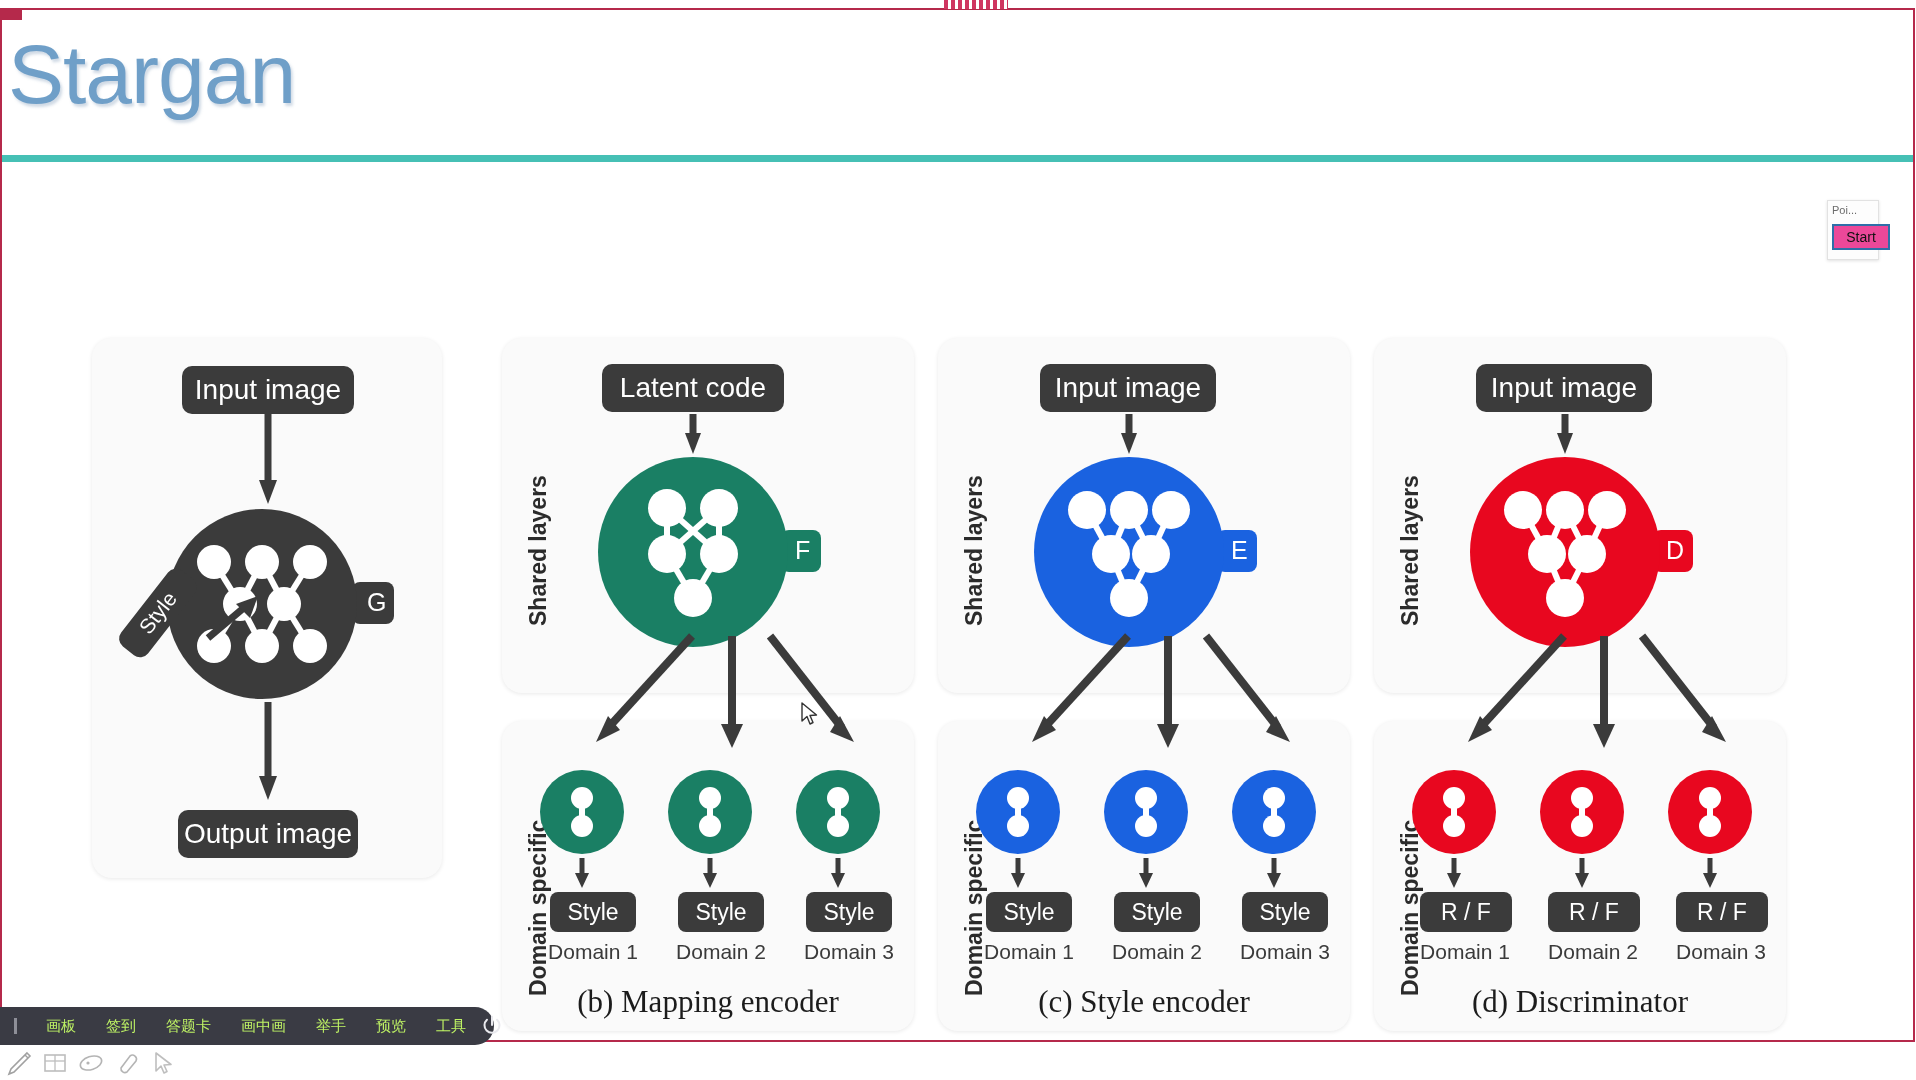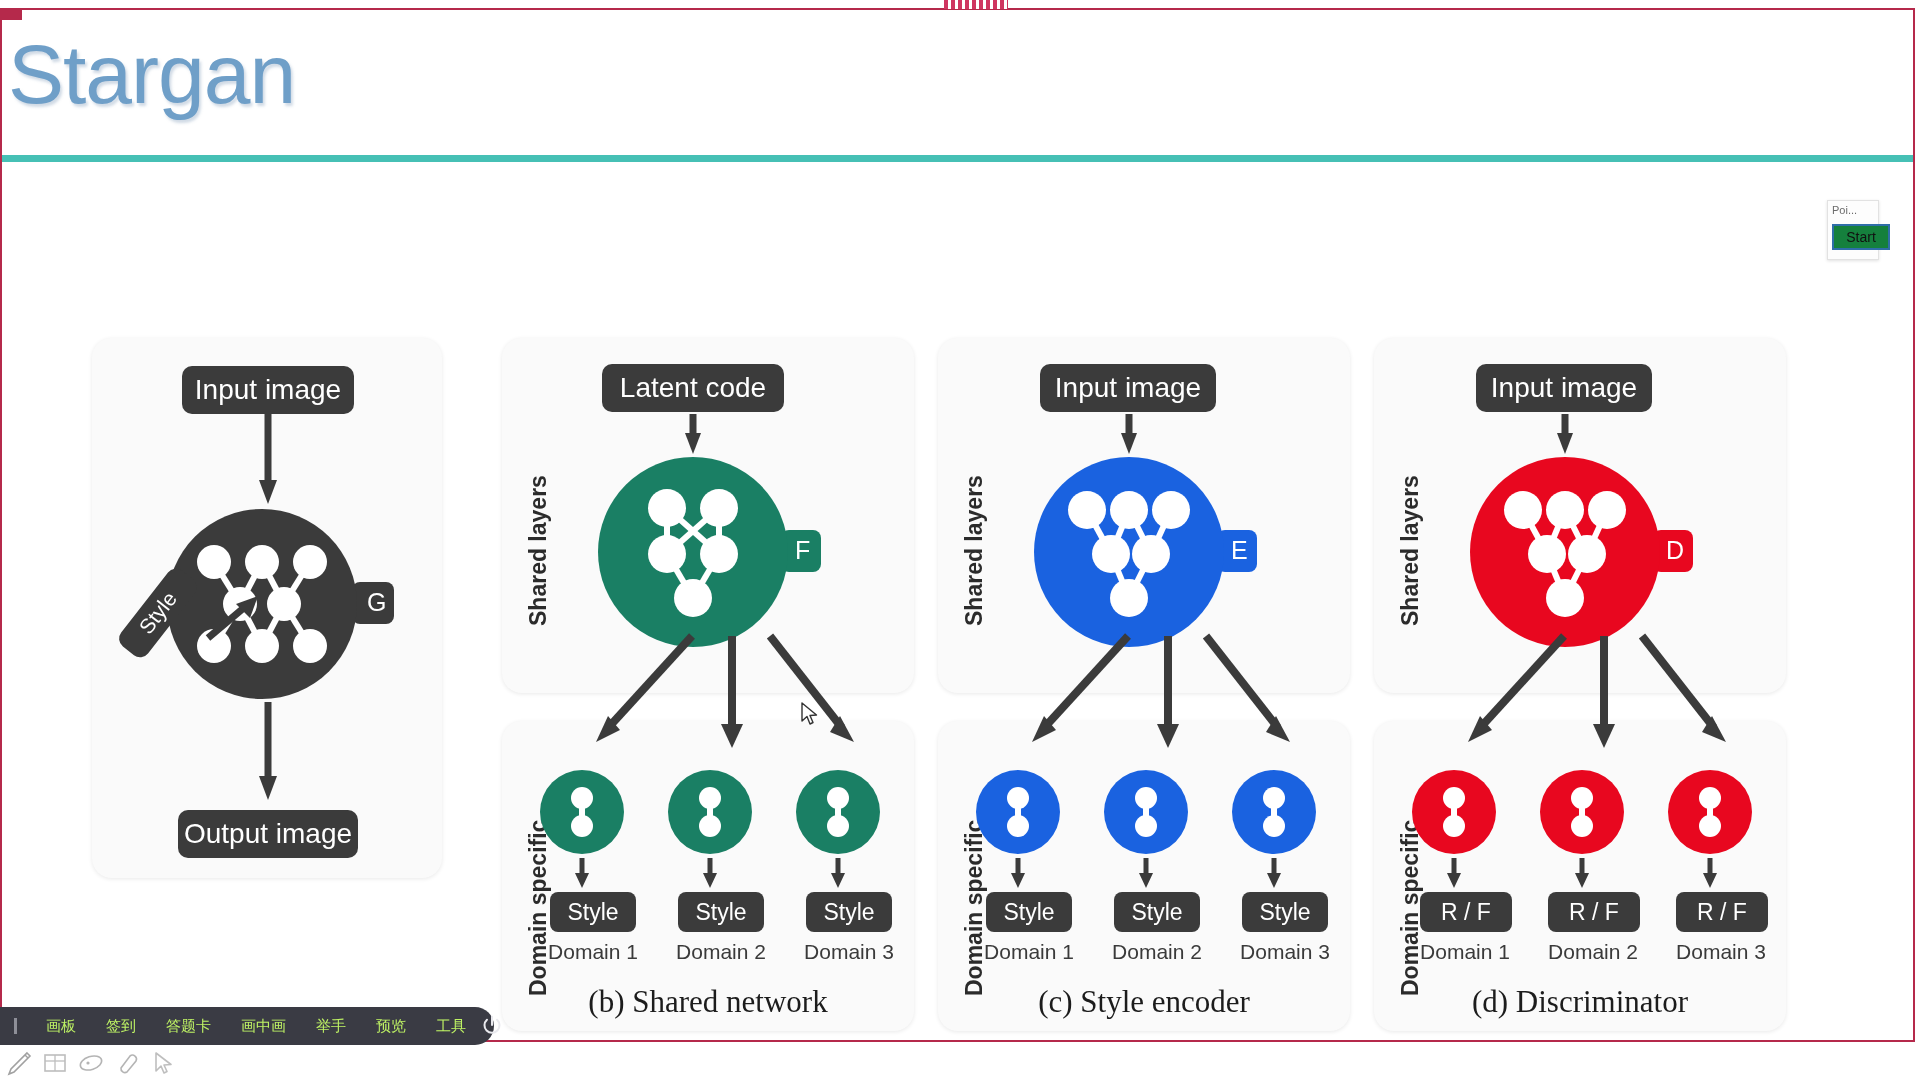--- a/index.html
+++ b/index.html
@@ -56,21 +56,21 @@
   .start-widget {
     position:absolute; left:1827px; top:200px; width:52px; height:60px;
     background:#fdfdfd; border:1px solid #e2e2e2; z-index:30;
     box-shadow:0 1px 3px rgba(0,0,0,.12);
   }
   .start-widget .poi {
     font-size:11px; color:#6b6b6b; padding:3px 0 0 4px; white-space:nowrap; overflow:hidden;
   }
   .start-widget .start-btn {
     position:absolute; left:4px; top:23px; width:58px; height:26px;
-    background:#15803d; border:2px solid #2f6ea8;
+    background:#ec4899; border:2px solid #2f6ea8;
     font-size:14px; color:#111; display:flex; align-items:center; justify-content:center;
     cursor:pointer;
   }
 
   
   .figure { position:absolute; left:92px; top:336px; width:1724px; height:704px; }
 
   .col { position:absolute; top:0; }
   .card {
     position:absolute; background:#fafafa; border-radius:20px;
@@ -268,21 +268,21 @@
       </svg>
 
       <div class="pill sm" style="left:48px; top:556px; width:86px; height:40px;">Style</div>
       <div class="pill sm" style="left:176px; top:556px; width:86px; height:40px;">Style</div>
       <div class="pill sm" style="left:304px; top:556px; width:86px; height:40px;">Style</div>
 
       <div class="domlabel" style="left:30px; top:604px; width:122px;">Domain 1</div>
       <div class="domlabel" style="left:158px; top:604px; width:122px;">Domain 2</div>
       <div class="domlabel" style="left:286px; top:604px; width:122px;">Domain 3</div>
 
-      <div class="caption" style="left:-10px; top:648px; width:432px;">(b) Shared network</div>
+      <div class="caption" style="left:-10px; top:648px; width:432px;">(b) Mapping encoder</div>
     </div>
 
     <div class="col" style="left:846px; width:412px;">
       <div class="card" style="left:0; top:2px; width:412px; height:355px;"></div>
       <div class="card" style="left:0; top:385px; width:412px; height:310px;"></div>
 
       <div class="vlabel" style="left:23px; top:290px;">Shared layers</div>
       <div class="vlabel" style="left:23px; top:660px;">Domain specific</div>
 
       <div class="pill" style="left:102px; top:28px; width:176px; height:48px;">Input image</div>

